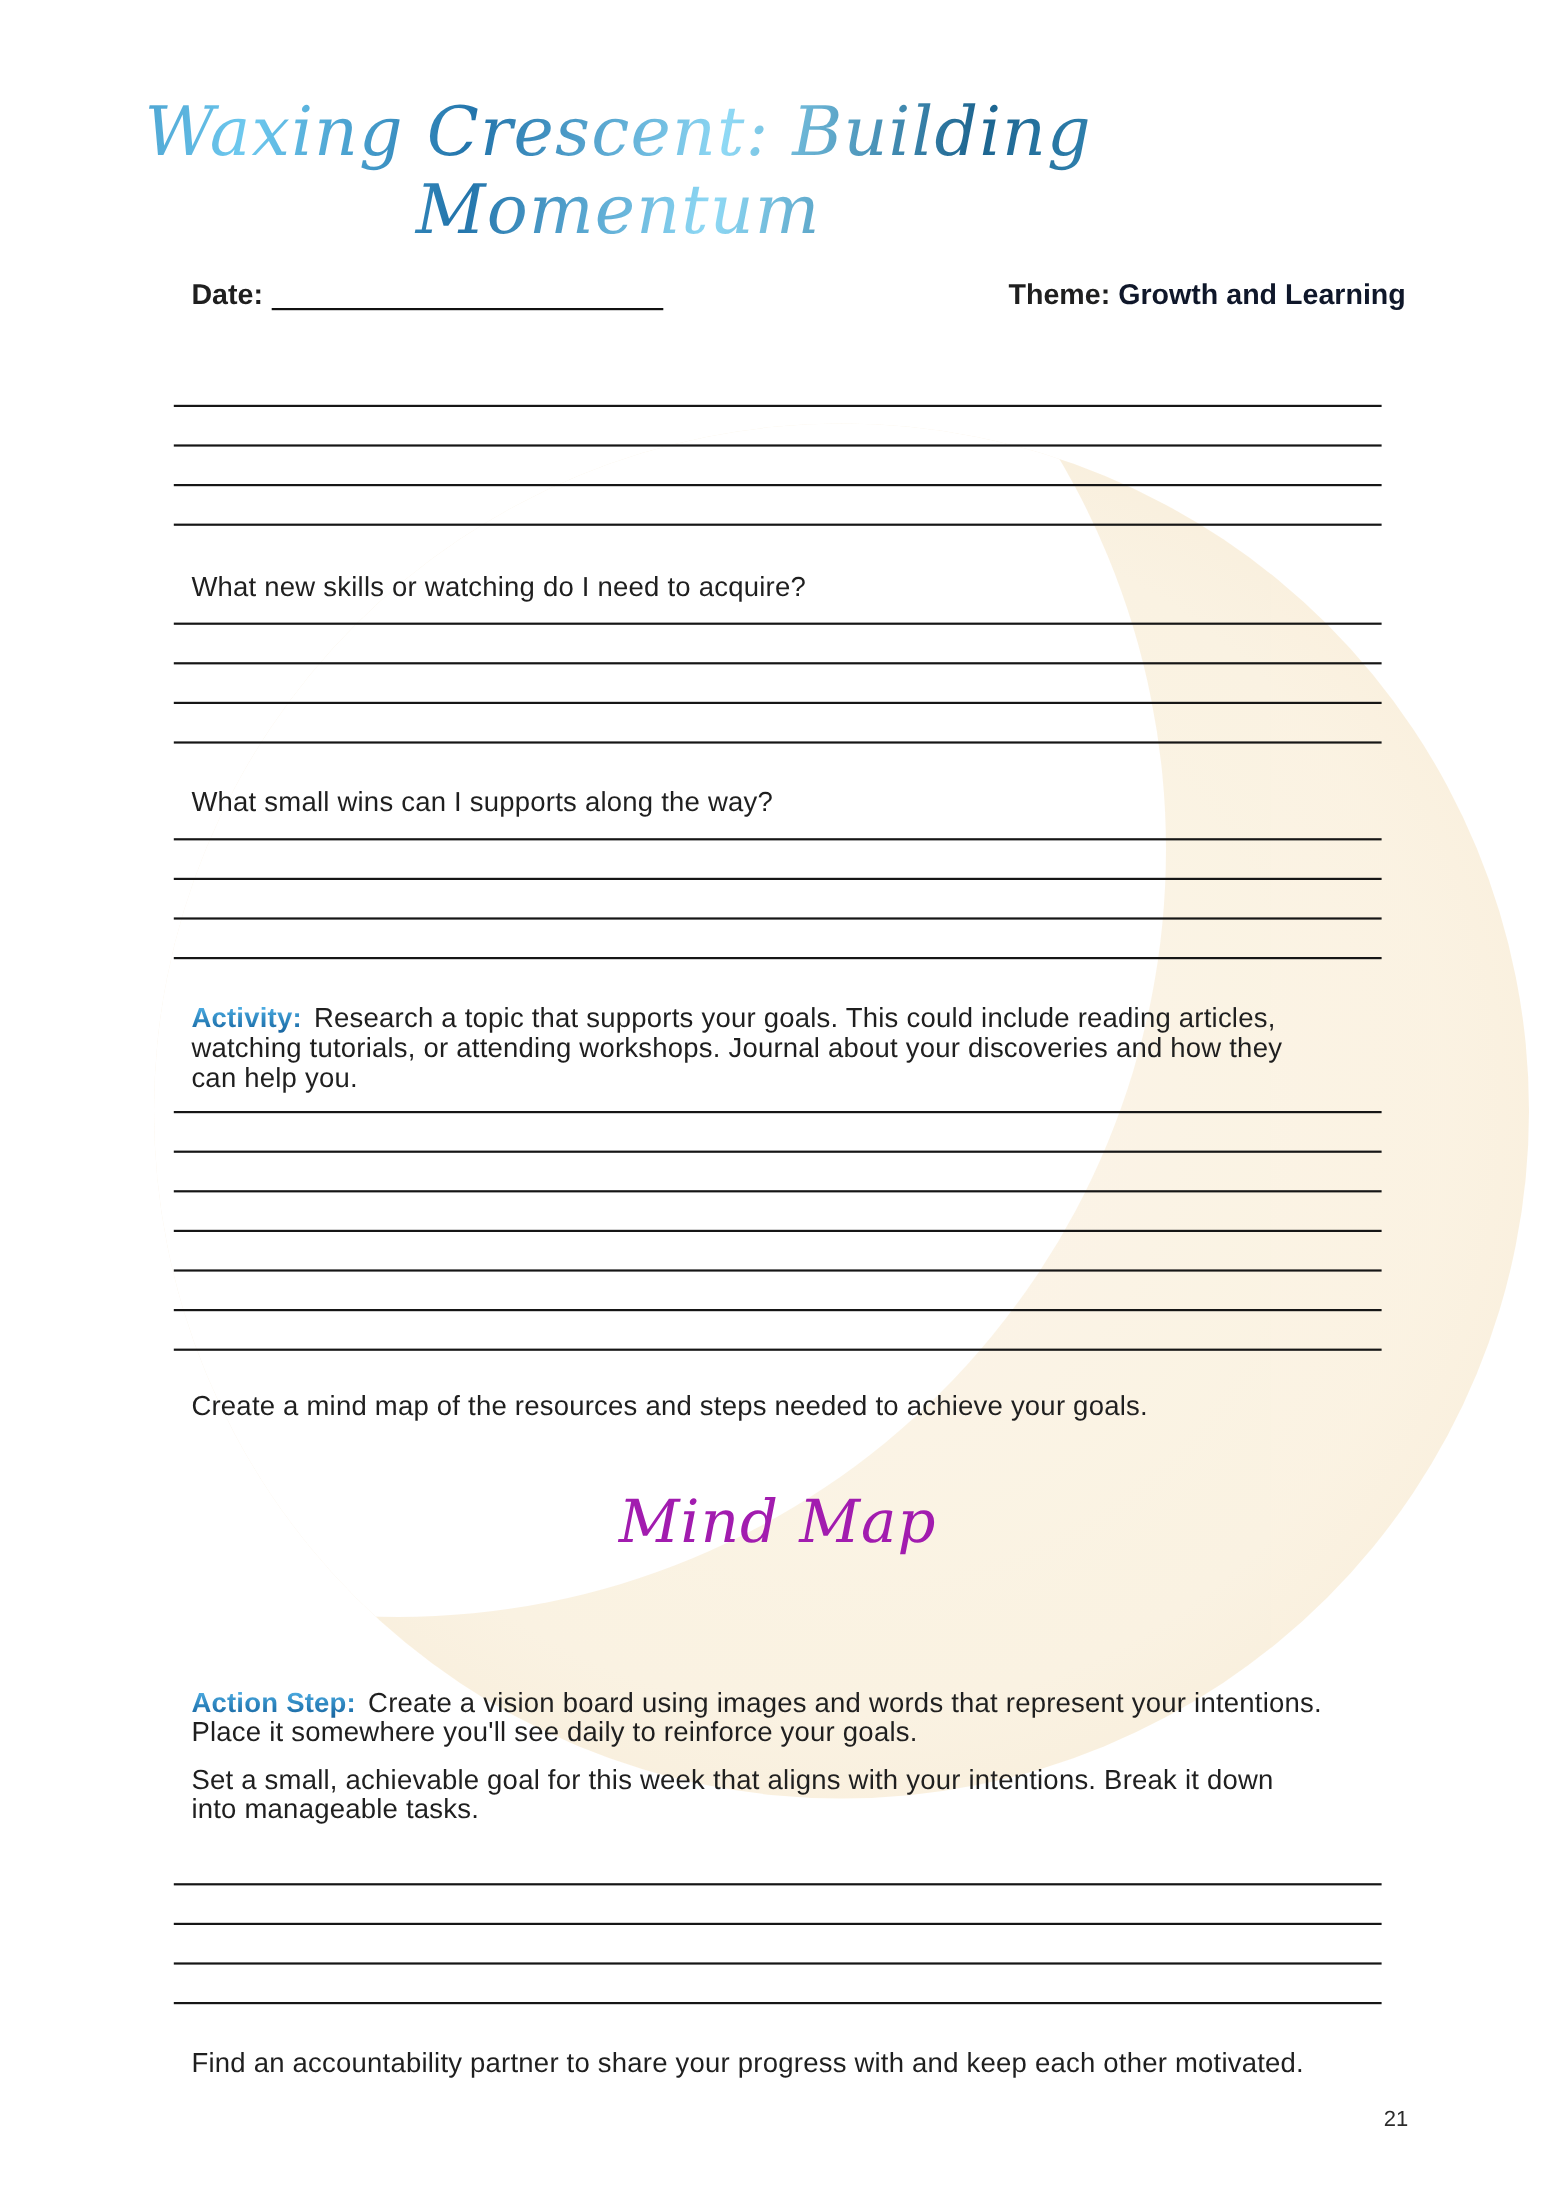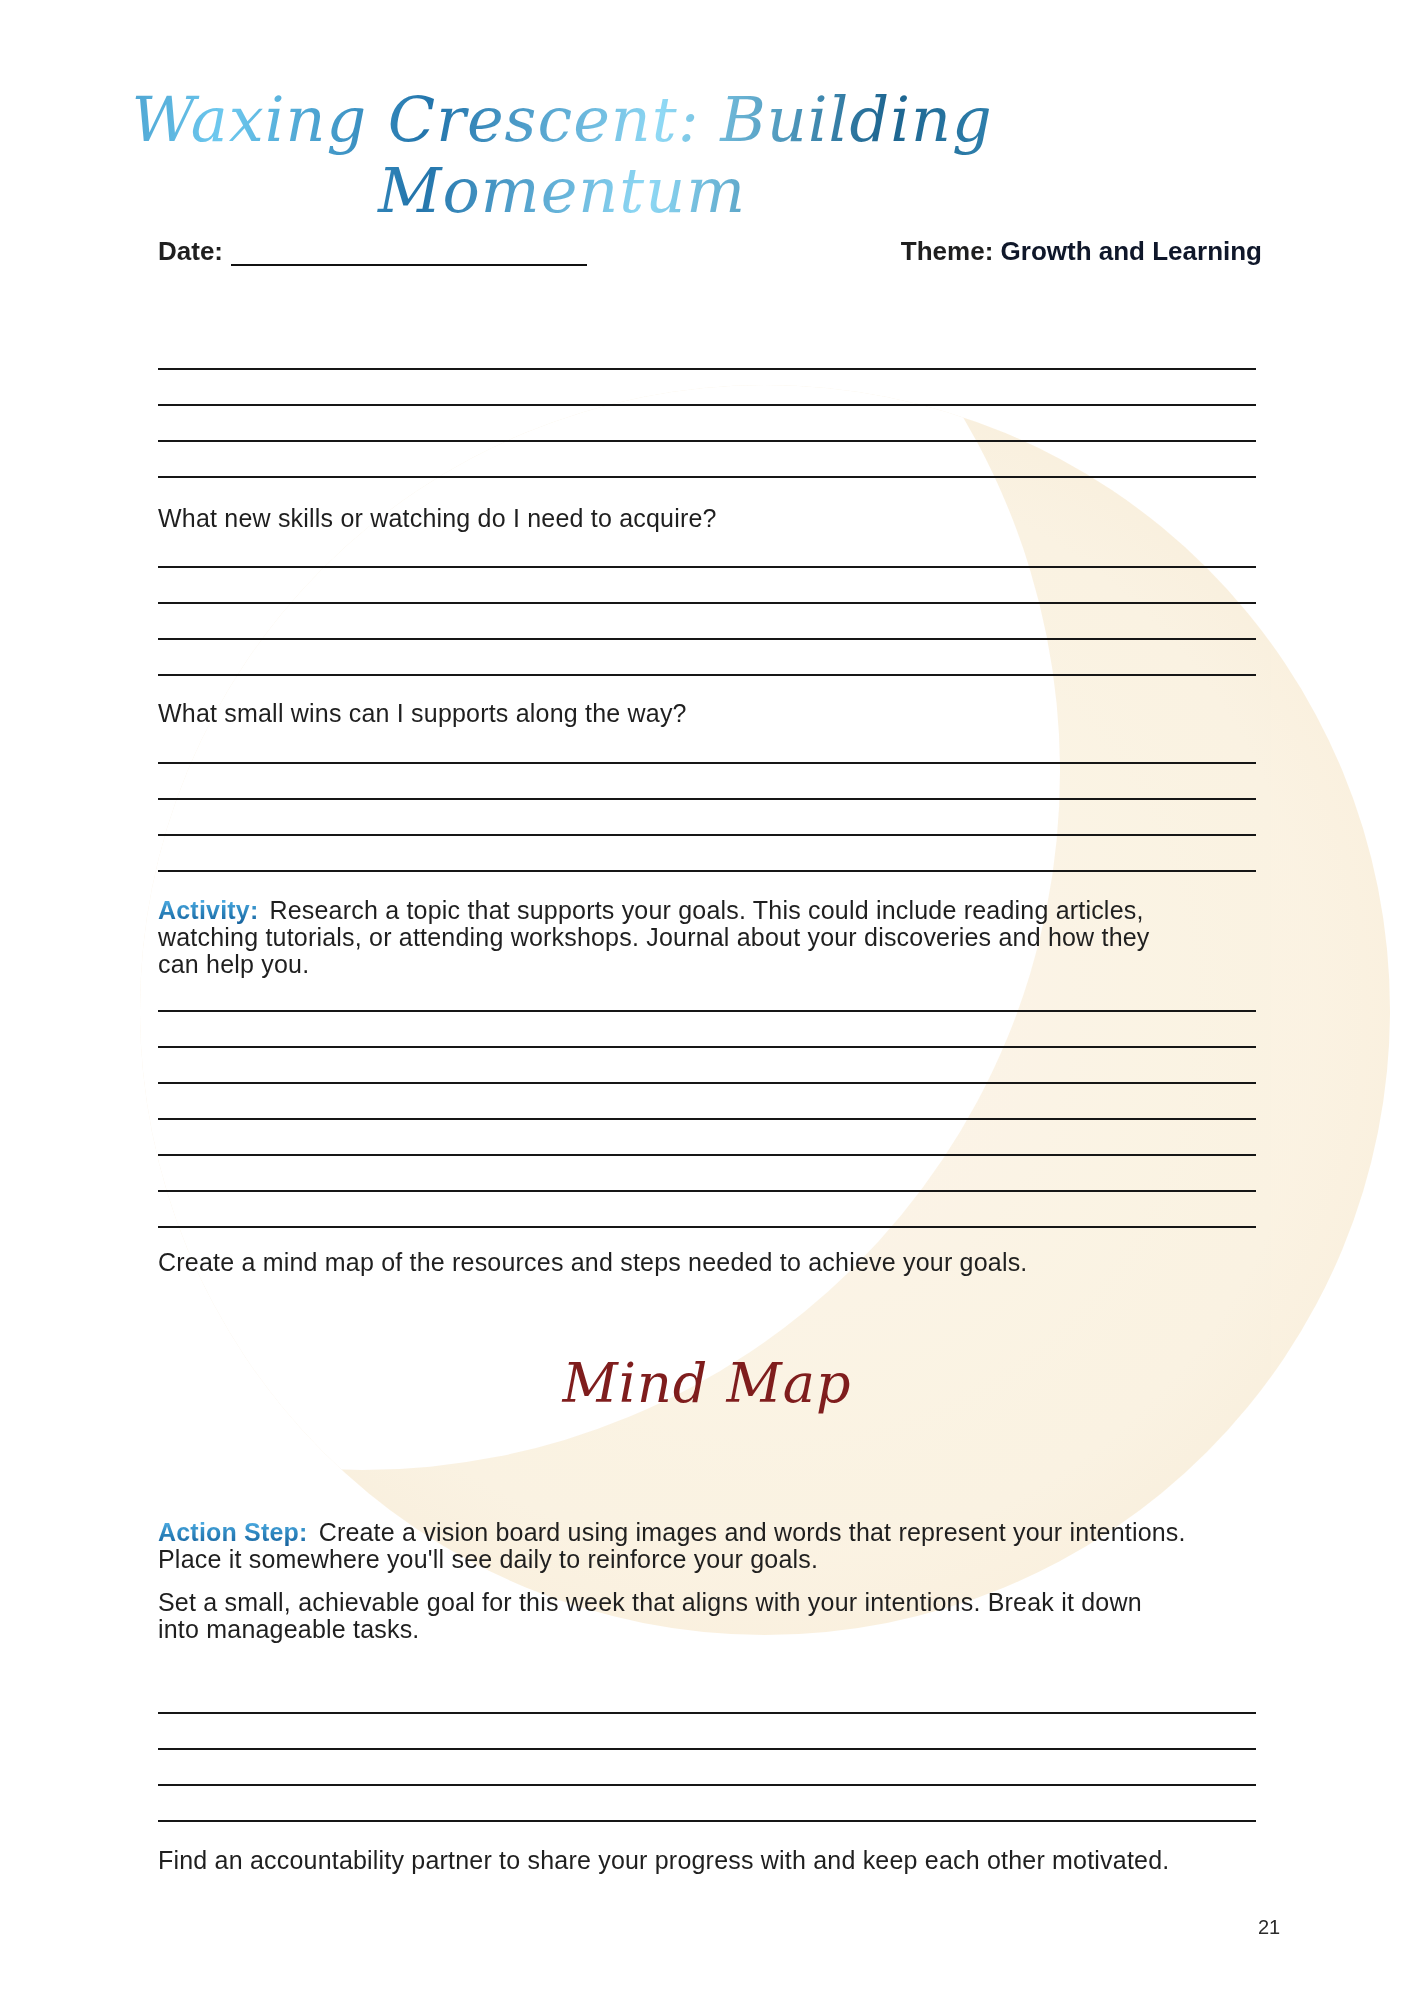--- a/index.html
+++ b/index.html
@@ -22,38 +22,38 @@
     background:radial-gradient(circle, #ffffff 0%, #ffffff 96.5%, rgba(255,255,255,0) 100%);
   }
   .title{
     position:absolute;top:84px;left:0;width:1124px;margin:0;
     text-align:center;
     font-family:"DejaVu Serif", serif;font-style:italic;font-weight:400;
     font-size:62px;line-height:1.15;letter-spacing:1px;
     background:linear-gradient(100deg,#2274ab 0%,#6ec9ef 20%,#2274ab 38%,#8fd9f5 58%,#1c648f 78%,#49a8d8 100%);
     -webkit-background-clip:text;background-clip:text;color:transparent;
   }
-  .abs{position:absolute;left:158px;width:1110px;margin:0;}
+  .abs{position:absolute;left:158px;width:1110px;margin:16px;}
   .meta-row{top:236px;display:flex;justify-content:space-between;width:1104px;
     font-size:26px;font-weight:bold;line-height:30px;}
   .date-line{display:inline-block;width:356px;height:24px;border-bottom:2.5px solid #111;
     margin-left:8px;vertical-align:bottom;}
   .gold{color:#0f172a;}
   .blue-label{
     font-weight:bold;margin-right:11px;
     background:linear-gradient(180deg,#59b9ee 0%,#2d86bf 55%,#16619c 100%);
     -webkit-background-clip:text;background-clip:text;color:transparent;
   }
   .para{font-size:25px;line-height:27px;letter-spacing:.2px;white-space:pre;}
   .rules{position:absolute;left:158px;width:1098px;}
   .rule{height:34px;border-bottom:2px solid #161616;}
   .mindmap-title{
     position:absolute;top:1352px;left:0;width:1414px;margin:0;text-align:center;
     font-family:"DejaVu Serif", serif;font-style:italic;font-weight:500;
-    font-size:54px;color:#7f1d1d;letter-spacing:1px;
+    font-size:54px;color:#a21caf;letter-spacing:1px;
   }
   .page-number{position:absolute;left:1258px;top:1916px;font-size:20px;color:#2b2b2b;}
 </style>
 </head>
 <body>
 
 <div class="page">
 
   <div class="moon">
     <div class="moon-bite"></div>

